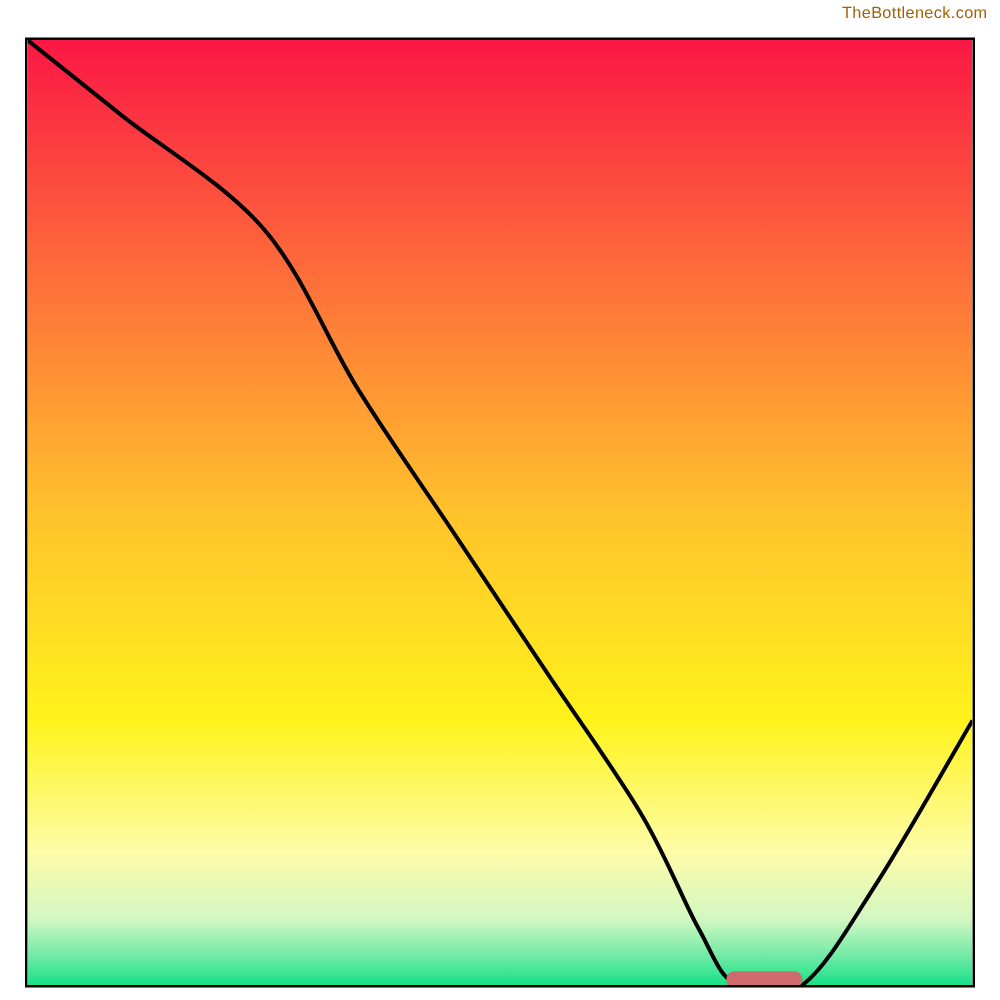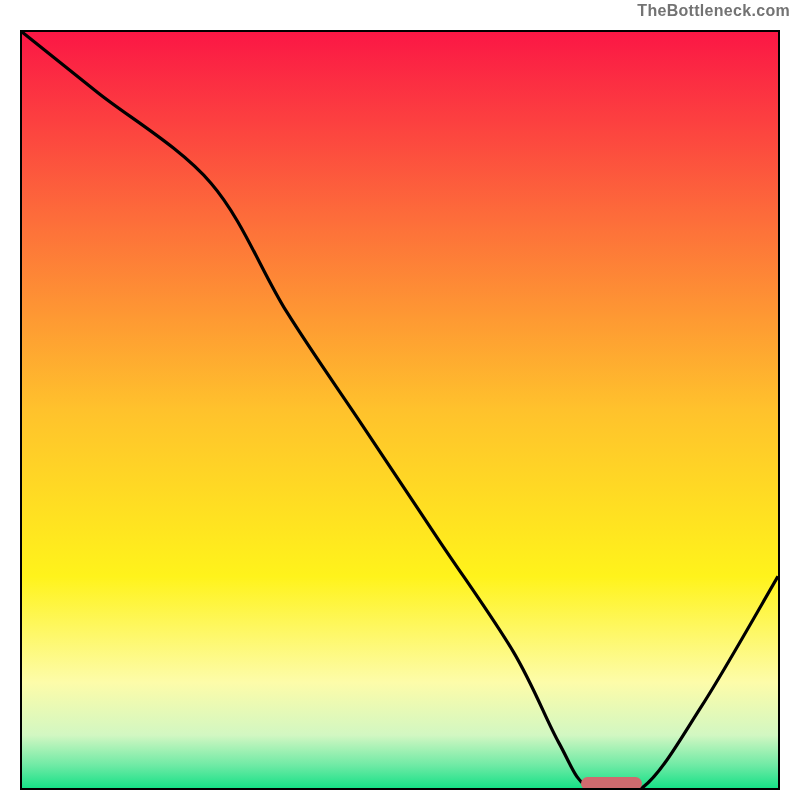--- a/index.html
+++ b/index.html
@@ -13,23 +13,23 @@
   #stage {
     position: relative;
     width: 800px;
     height: 800px;
   }
   #attribution {
     position: absolute;
     top: 2px;
     right: 10px;
     font-family: Arial, Helvetica, sans-serif;
-    font-size: 16px;
-    font-weight: 700;
-    color: #737373;
+    font-size: 13px;
+    font-weight: 400;
+    color: #a16207;
     letter-spacing: 0.3px;
   }
   #plot {
     position: absolute;
     left: 20px;
     top: 30px;
     width: 760px;
     height: 760px;
     border: 2px solid #000000;
     box-sizing: border-box;

